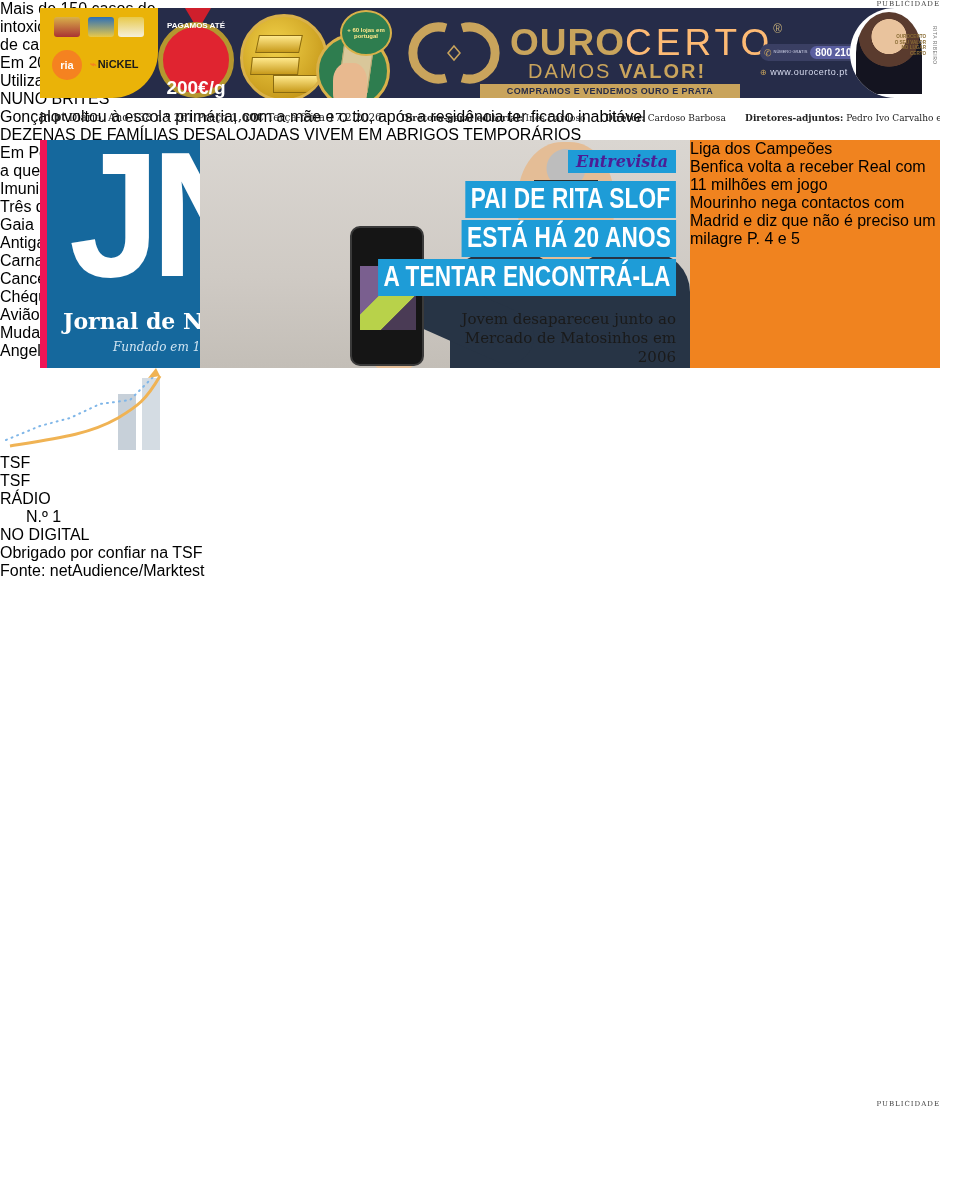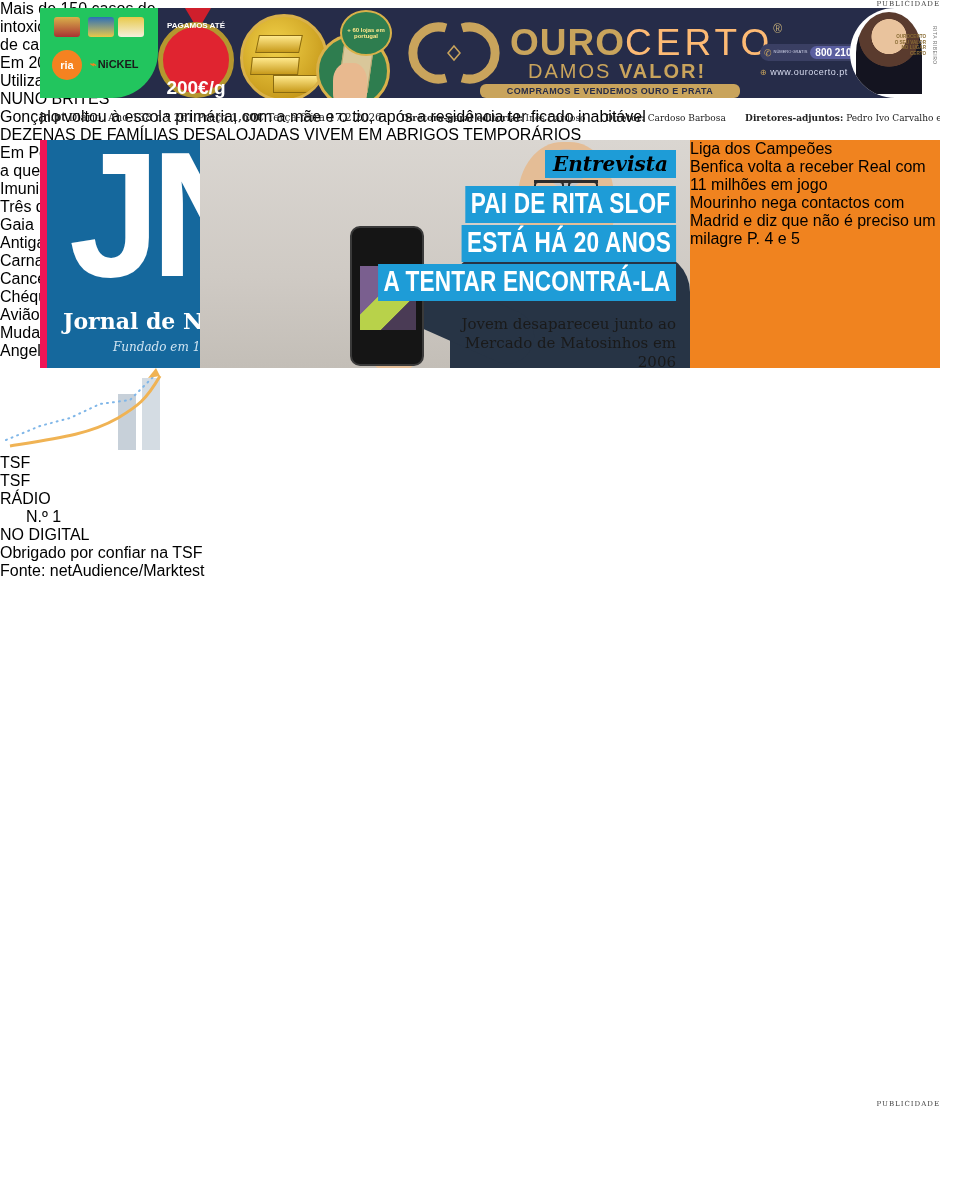--- a/index.html
+++ b/index.html
@@ -5,21 +5,21 @@
   * { margin:0; padding:0; box-sizing:border-box; }
   html,body { background:#fff; }
   body { font-family:"Liberation Sans", sans-serif; }
   #page { position:relative; width:980px; height:1202px; background:#fff; overflow:hidden; }
 
   .tiny-pub { position:absolute; right:40px; font-size:7px; letter-spacing:1px; color:#444;
               font-family:"DejaVu Serif", serif; }
 
   
   .ad-top { position:absolute; left:40px; top:8px; width:900px; height:90px; background:#262c49; overflow:hidden; }
-  .adL { position:absolute; left:0; top:0; width:118px; height:90px; background:#22c55e; border-radius:0 0 46px 0; }
+  .adL { position:absolute; left:0; top:0; width:118px; height:90px; background:#eab308; border-radius:0 0 46px 0; }
   .adL .emblem { position:absolute; width:26px; height:20px; border-radius:3px; }
   .emblem.e1 { left:14px; top:9px; background:linear-gradient(180deg,#d9b14a,#a33); }
   .emblem.e2 { left:48px; top:9px; background:linear-gradient(180deg,#2b6fb8,#e8c94a); }
   .emblem.e3 { left:78px; top:9px; background:linear-gradient(180deg,#e8c94a,#f5f0dd); }
   .ria { position:absolute; left:12px; top:42px; width:30px; height:30px; border-radius:50%; background:#f58220;
          color:#fff; font-weight:bold; font-size:11px; display:flex; align-items:center; justify-content:center; }
   .nickel { position:absolute; left:50px; top:50px; color:#1a1a1a; font-weight:800; font-size:11px; }
   .nickel::before { content:"⌁"; color:#f58220; margin-right:1px; }
   .medal { position:absolute; left:118px; top:14px; width:76px; height:76px; border-radius:50%;
            background:#e02430; border:5px solid #b4972f; display:flex; flex-direction:column; align-items:center; justify-content:center;
@@ -42,21 +42,21 @@
             background:#2e7d4f; border:2px solid #d9b14a; color:#ffe98c; font-size:6px; font-weight:bold;
             display:flex; align-items:center; justify-content:center; text-align:center; padding:4px; }
   .cx { position:absolute; left:368px; top:12px; }
   .brandline { position:absolute; left:470px; top:14px; white-space:nowrap; }
   .brand1 { font-size:37px; font-weight:800; color:#c9a45c; letter-spacing:1px; }
   .brand2 { font-size:37px; font-weight:300; color:#fdba74; letter-spacing:4px; }
   .reg { font-size:12px; color:#c2ab77; vertical-align:top; }
   .tagline { position:absolute; left:488px; top:52px; font-size:20px; color:#c9a45c; letter-spacing:2px; }
   .tagline b { font-weight:800; }
   .goldstrip { position:absolute; left:440px; top:76px; width:260px; height:14px; background:#c9a45c;
-               color:#262c49; font-size:9px; font-weight:800; display:flex; align-items:center; justify-content:center; letter-spacing:.4px;border-radius:6px; }
+               color:#262c49; font-size:9px; font-weight:800; display:flex; align-items:center; justify-content:center; letter-spacing:.4px; }
   .contact { position:absolute; left:720px; top:36px; width:120px; }
   .phonepill { display:flex; align-items:center; background:#3a3f63; border-radius:12px; padding:2px 4px; }
   .phonepill .ic { color:#c9a45c; font-size:9px; margin-right:2px; }
   .phonenote { font-size:4px; color:#cfd2e8; line-height:1.1; margin-right:3px; }
   .phonenum { background:#5b5fa0; border-radius:8px; color:#fff; font-weight:800; font-size:10px; padding:1px 5px; white-space:nowrap; }
   .site { margin-top:6px; color:#d8dcf0; font-size:9px; letter-spacing:.5px; }
   .site .ic { color:#c9a45c; margin-right:3px; font-size:8px; }
   .adR { position:absolute; right:0; top:0; width:90px; height:90px; background:#fff; border-radius:46px 0 0 46px; overflow:hidden; }
   .woman { position:absolute; left:6px; top:4px; width:66px; height:82px; border-radius:50% 50% 0 0;
            background:radial-gradient(circle at 50% 30%, #e9c39d 0 26%, #5a3b2e 27% 45%, #141420 46%); }
@@ -94,22 +94,22 @@
                   background:#273445; }
   .oldman-arm { position:absolute; left:188px; top:150px; width:150px; height:54px; border-radius:26px;
                 background:#273445; transform:rotate(24deg); }
   .oldman-hand { position:absolute; left:168px; top:168px; width:52px; height:64px; border-radius:40%;
                  background:#e4bd96; }
   .phone { position:absolute; left:150px; top:86px; width:74px; height:140px; border-radius:10px;
            background:#151515; border:2px solid #3a3a3a; }
   .phone .screen { position:absolute; left:8px; top:38px; width:56px; height:64px;
                    background:linear-gradient(135deg,#7a5f8f 0 40%, #b8d24a 41% 70%, #4a3b55 71% 100%); }
   .interview { position:absolute; right:14px; top:10px; z-index:3; text-align:right; }
-  .kickbox { display:inline-block; background:#1e9cd7; color:#000000; font-weight:bold; font-style:italic;
-             font-size:20px; font-family:"DejaVu Serif",serif; padding:2px 8px;text-align:center; }
+  .kickbox { display:inline-block; background:#1e9cd7; color:#4c1d95; font-weight:bold; font-style:italic;
+             font-size:16px; font-family:"DejaVu Serif",serif; padding:2px 8px;text-align:center; }
   .bluelines { margin-top:8px; }
   .blueline { display:block; margin-top:2px; }
   .blueline span { display:inline-block; background:#1e9cd7; color:#fff; font-weight:800; font-size:29px;
                    padding:1px 7px 3px; letter-spacing:.2px; transform:scaleX(.78); transform-origin:right; white-space:nowrap; }
   .intdeck { margin-top:14px; font-family:"DejaVu Serif",serif; font-size:15px; color:#1a1a1a; line-height:1.25; }
   .pagebox { display:inline-block; margin-top:4px; background:#111; color:#fff; font-weight:800; font-size:11px; padding:2px 6px; }
   .champs { position:absolute; left:650px; top:0; width:250px; height:228px; background:#f0831f; overflow:hidden; }
   .mour-head { position:absolute; left:158px; top:10px; width:76px; height:96px; border-radius:44%;
                background:radial-gradient(circle at 50% 18%, #d7d7d7 0 22%, #e2b astray; background:radial-gradient(circle at 50% 18%, #d7d7d7 0 24%, #e2b58d 25% 100%); }
   .mour-torso { position:absolute; left:120px; top:96px; width:150px; height:132px; border-radius:30px 10px 0 0;

